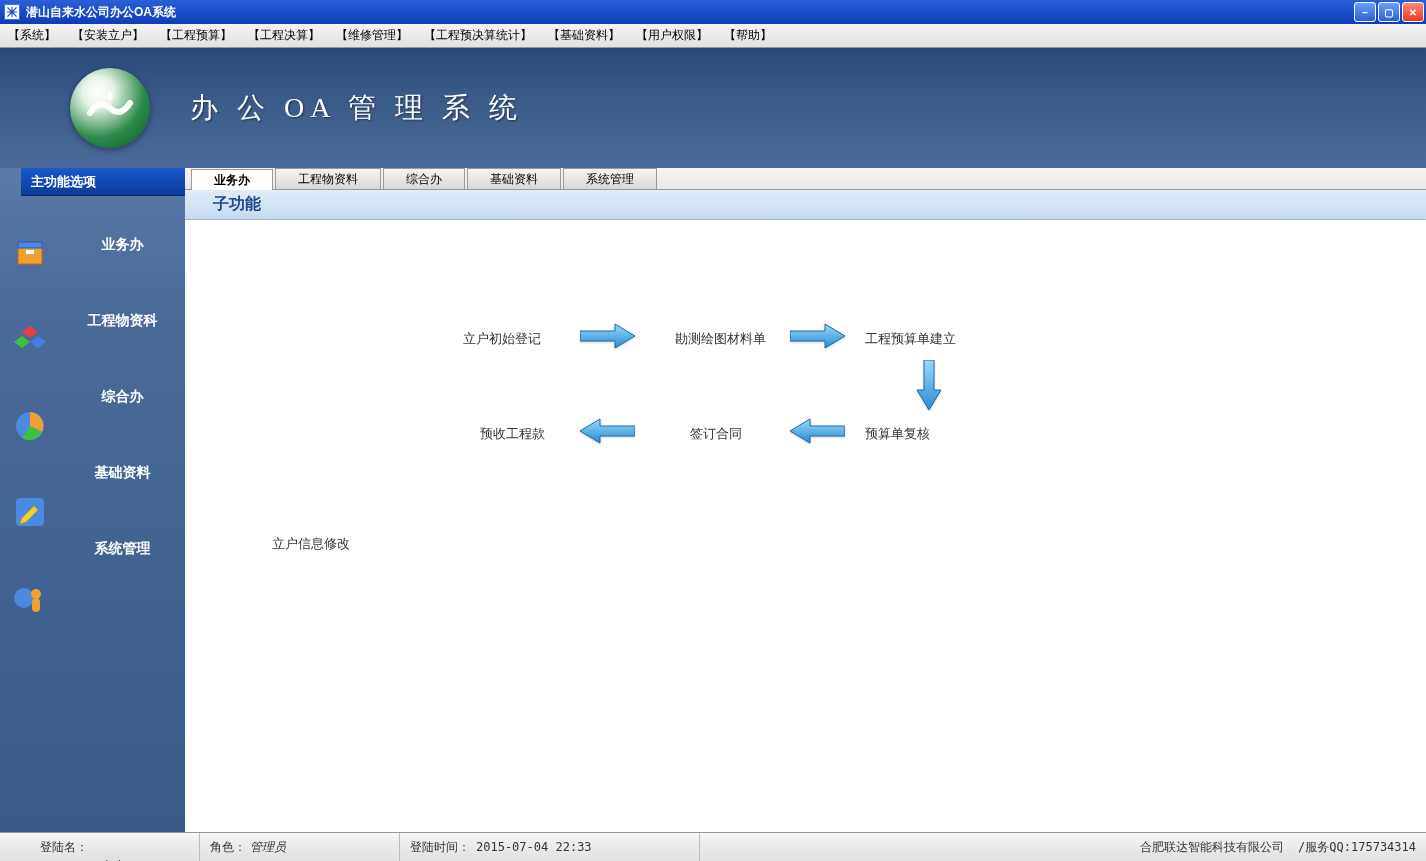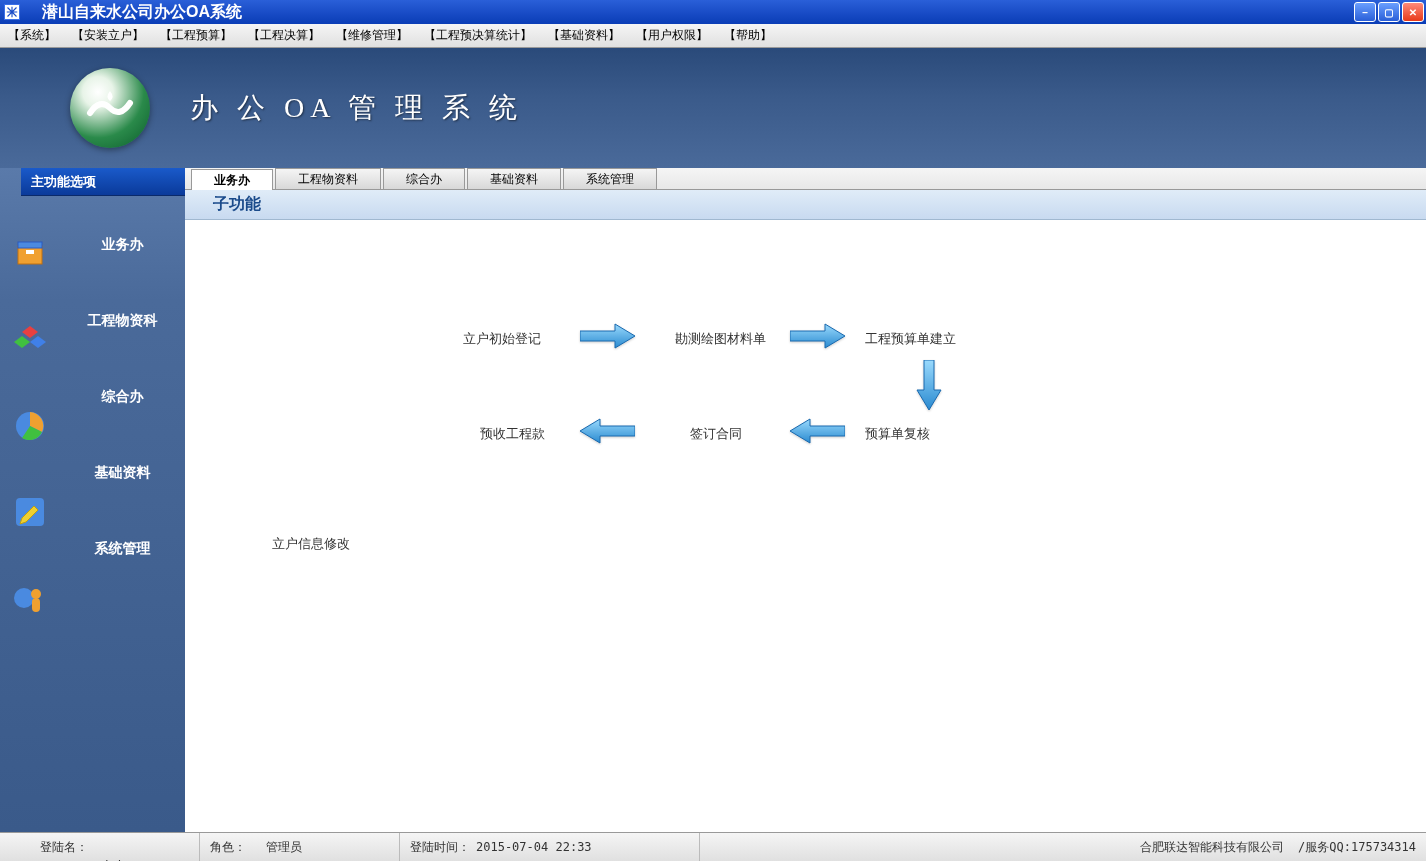--- a/index.html
+++ b/index.html
@@ -23,21 +23,21 @@
   padding-left: 4px;
 }
 .titlebar .app-icon {
   width: 16px; height: 16px;
   background: #fff;
   border: 1px solid #3a6fe8;
   display: flex; align-items:center; justify-content:center;
   margin-right: 6px;
 }
 .titlebar .app-icon svg { width: 12px; height: 12px; }
-.titlebar .title-text { font-weight: bold; font-size: 16px; margin-left: 16px; }
+.titlebar .title-text { font-weight: bold; font-size: 12px; }
 .titlebar .win-controls { margin-left: auto; display: flex; gap: 2px; padding-right: 2px; }
 .titlebar .win-btn {
   width: 22px; height: 20px;
   border: 1px solid #fff;
   border-radius: 3px;
   display: flex; align-items:center; justify-content:center;
   font-size: 10px; font-weight: bold;
   cursor: pointer;
 }
 .win-min { background: linear-gradient(to bottom,#6a9fff,#2a5fd8); color:#fff; }
@@ -357,21 +357,21 @@
   </div>
 </div>
 
 <div class="statusbar">
   <div class="st-seg" style="width:200px; padding-left:40px;">
     <span>登陆名：</span>
     <span style="margin-left:6px;margin-top:38px;">Admin</span>
   </div>
   <div class="st-seg" style="width:200px;">
     <span>角色：</span>
-    <span style="margin-left:20px;">管理员</span>
+    <span style="margin-left:4px;font-style:italic;">管理员</span>
   </div>
   <div class="st-seg" style="width:300px;">
     <span>登陆时间：</span>
     <span style="margin-left:6px;">2015-07-04 22:33</span>
   </div>
   <div class="st-spacer"></div>
   <div class="st-seg" style="border-right:none;">
     <span>合肥联达智能科技有限公司</span>
     <span style="margin-left:14px;">/服务QQ:175734314</span>
   </div>

